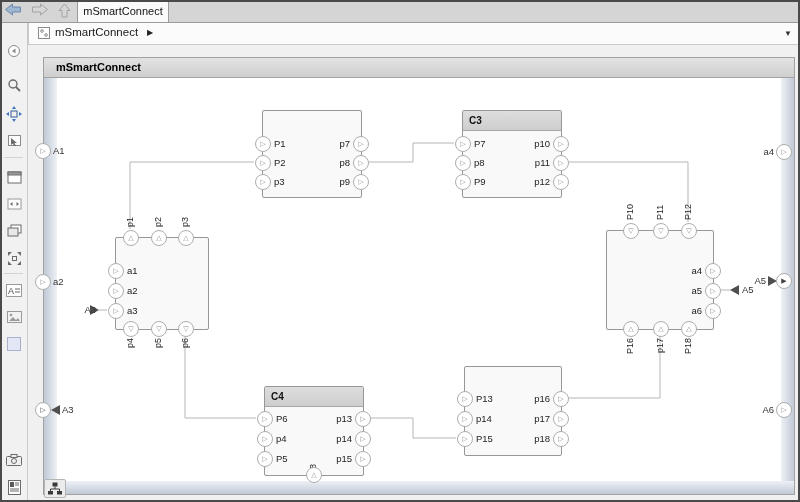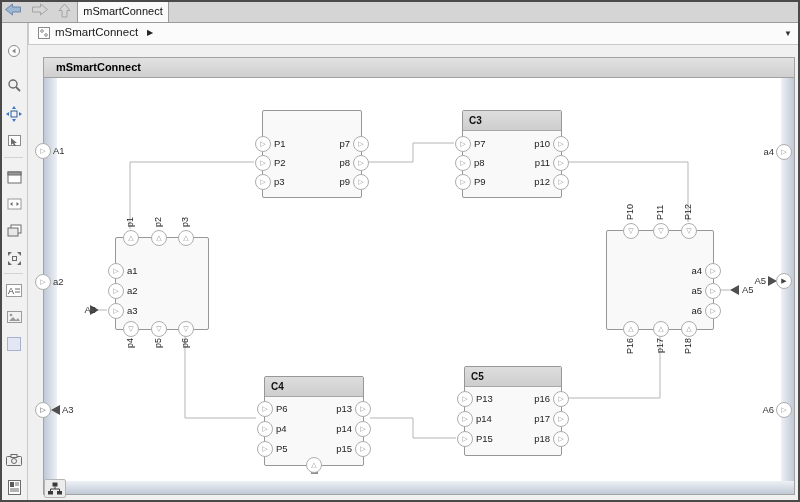--- a/index.html
+++ b/index.html
@@ -278,39 +278,38 @@
       <div class="bump" style="left: 16px; top: 90px;">△</div>
       <div class="bump" style="left: 46px; top: 90px;">△</div>
       <div class="bump" style="left: 74px; top: 90px;">△</div>
     </div>
     <div class="vlabel vtop" style="left: 612px; top: 197px;">P10</div>
     <div class="vlabel vtop" style="left: 642px; top: 197px;">P11</div>
     <div class="vlabel vtop" style="left: 670px; top: 197px;">P12</div>
     <div class="vlabel vbot" style="left: 612px; top: 351px;">P16</div>
     <div class="vlabel vbot" style="left: 642px; top: 351px;">p17</div>
     <div class="vlabel vbot" style="left: 670px; top: 351px;">P18</div>
-    <div class="comp" style="left: 264px; top: 376px; width: 98px; height: 88px;">
+    <div class="comp" style="left: 264px; top: 386px; width: 98px; height: 88px;">
       <div class="comp-header">C4</div>
       <div class="bump" style="left: -8px; top: 24px;">▷</div>
       <div class="plabel" style="left: 11px; top: 26px;">P6</div>
       <div class="bump" style="left: -8px; top: 44px;">▷</div>
       <div class="plabel" style="left: 11px; top: 46px;">p4</div>
       <div class="bump" style="left: -8px; top: 64px;">▷</div>
       <div class="plabel" style="left: 11px; top: 66px;">P5</div>
       <div class="bump" style="left: 90px; top: 24px;">▷</div>
       <div class="plabel" style="right: 11px; top: 26px;">p13</div>
       <div class="bump" style="left: 90px; top: 44px;">▷</div>
       <div class="plabel" style="right: 11px; top: 46px;">p14</div>
       <div class="bump" style="left: 90px; top: 64px;">▷</div>
       <div class="plabel" style="right: 11px; top: 66px;">p15</div>
       <div class="bump" style="left: 41px; top: 80px;">△</div>
     </div>
     <div class="vlabel vbot" style="left: 295px; top: 477px;">p8</div>
     <div class="comp" style="left: 464px; top: 366px; width: 96px; height: 88px;">
-      <div class="comp-header">C5</div>
       <div class="bump" style="left: -8px; top: 24px;">▷</div>
       <div class="plabel" style="left: 11px; top: 26px;">P13</div>
       <div class="bump" style="left: -8px; top: 44px;">▷</div>
       <div class="plabel" style="left: 11px; top: 46px;">p14</div>
       <div class="bump" style="left: -8px; top: 64px;">▷</div>
       <div class="plabel" style="left: 11px; top: 66px;">P15</div>
       <div class="bump" style="left: 88px; top: 24px;">▷</div>
       <div class="plabel" style="right: 11px; top: 26px;">p16</div>
       <div class="bump" style="left: 88px; top: 44px;">▷</div>
       <div class="plabel" style="right: 11px; top: 46px;">p17</div>

